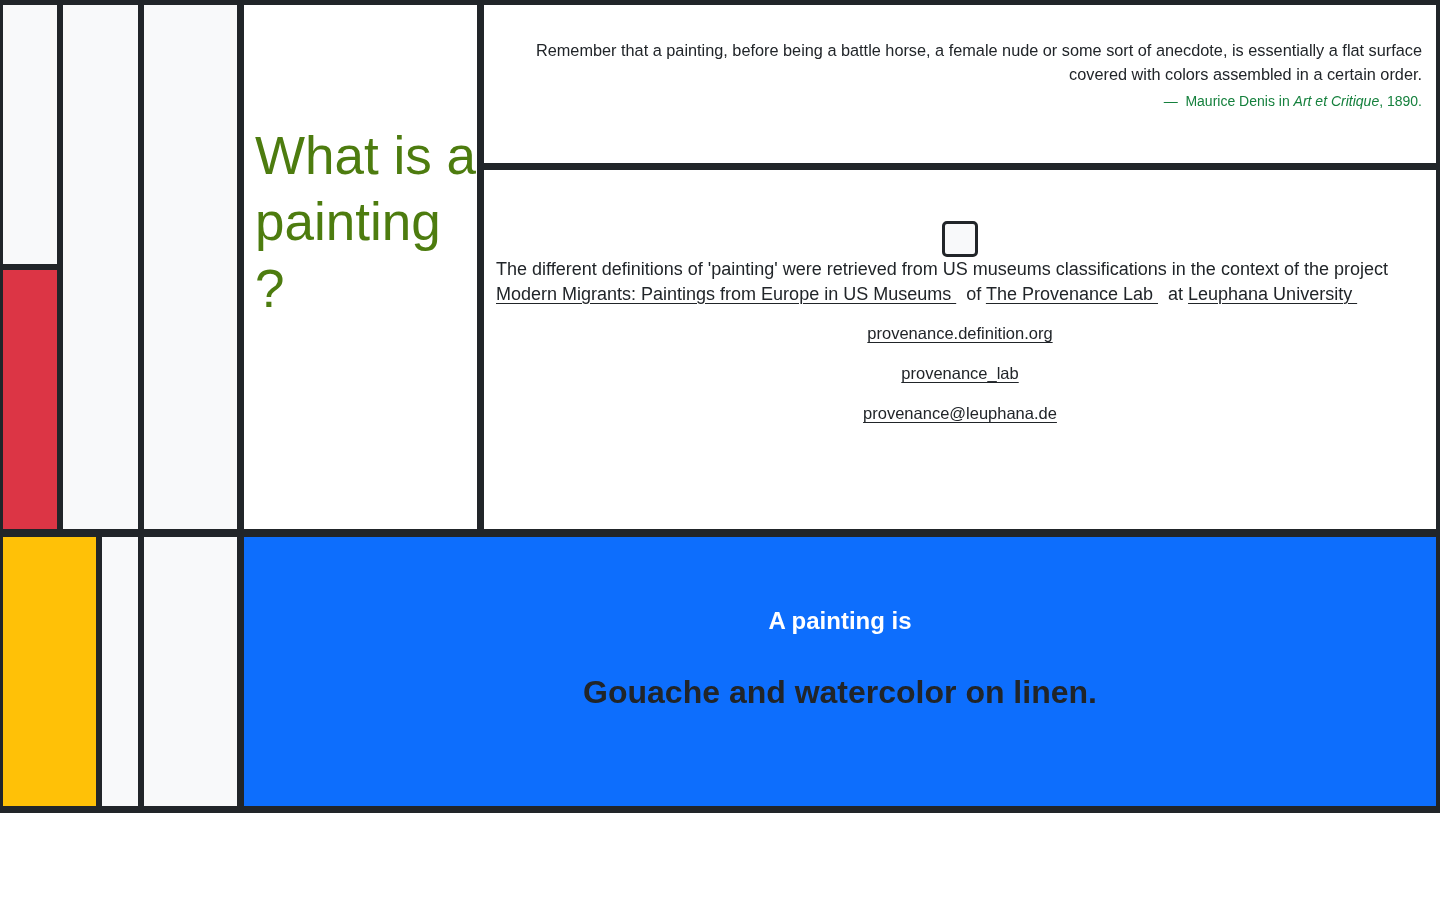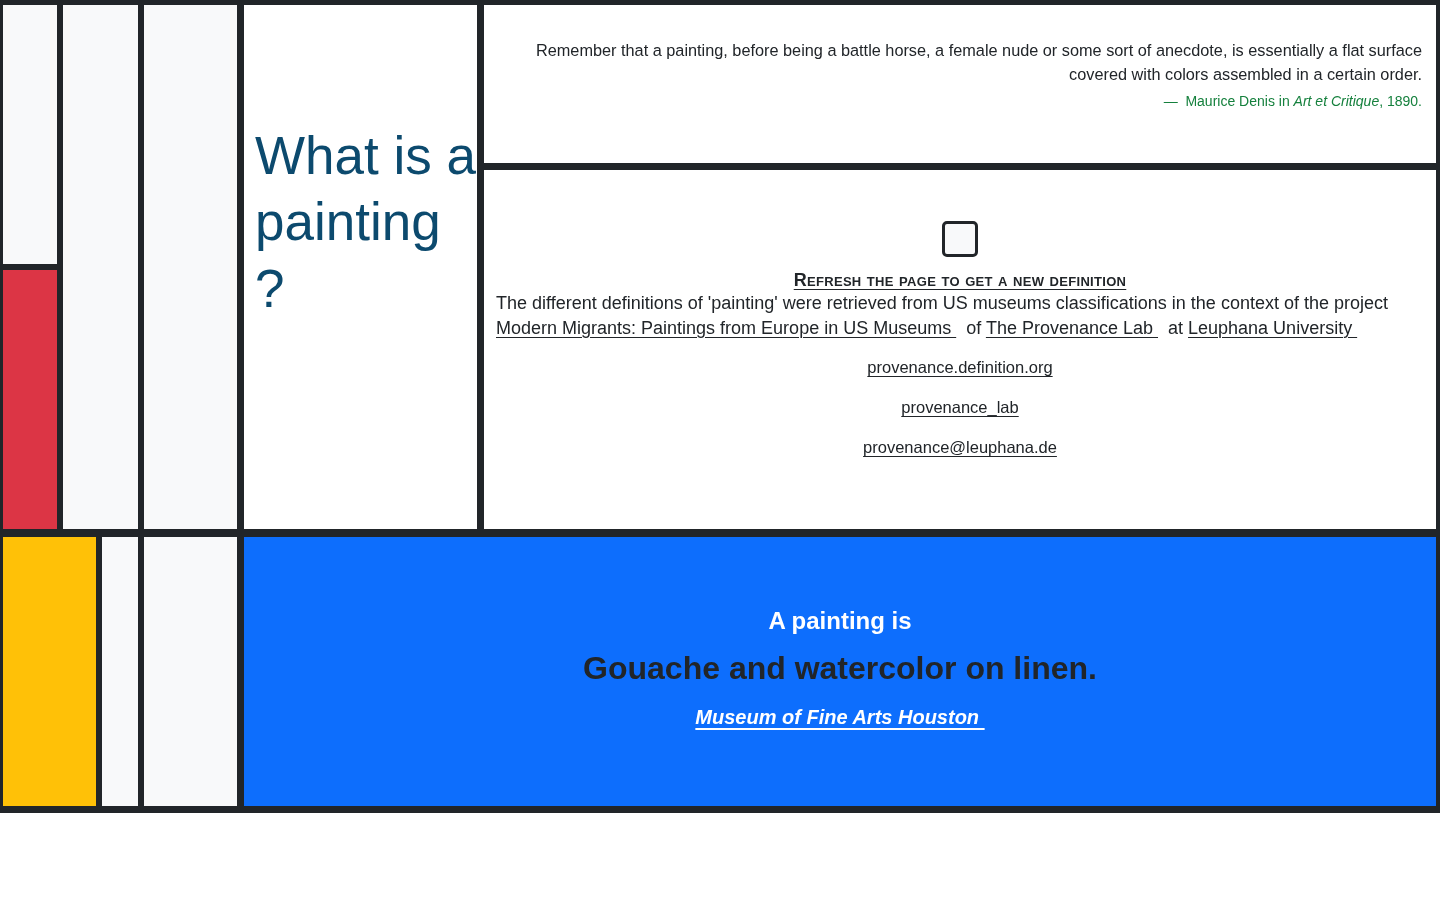--- a/index.html
+++ b/index.html
@@ -22,29 +22,29 @@
   .b-col1-top  { left: 3px;   top: 5px;   width: 54px;  height: 259px; }
   .b-col1-red  { left: 3px;   top: 270px; width: 54px;  height: 259px; background: #dc3545; }
   .b-col2      { left: 63px;  top: 5px;   width: 75px;  height: 524px; }
   .b-col3      { left: 144px; top: 5px;   width: 93px;  height: 524px; }
   .b-title     { left: 244px; top: 5px;   width: 233px; height: 524px; }
   .b-quote     { left: 484px; top: 5px;   width: 952px; height: 158px; }
   .b-def       { left: 484px; top: 170px; width: 952px; height: 359px; }
   .b-yellow    { left: 3px;   top: 537px; width: 93px;  height: 269px; background: #ffc107; }
   .b-bw1       { left: 102px; top: 537px; width: 36px;  height: 269px; }
   .b-bw2       { left: 144px; top: 537px; width: 93px;  height: 269px; }
-  .b-blue      { left: 244px; top: 537px; width: 1192px; height: 269px; background: #0d6efd; }
+  .b-blue      { left: 244px; top: 537px; width: 1192px; height: 269px; background: #0d6efd; gap: 24px; }
 
   
   .b-title h1 {
     padding: 118px 0 0 11px;
     font-size: 53px;
     line-height: 1.25;
     font-weight: 400;
-    color: #0c4a6e;
+    color: #4d7c0f;
   }
 
   
   .b-quote {
     padding: 33px 14px 0 12px;
     text-align: right;
     color: #212529;
   }
   .quote-text {
     font-size: 16.3px;
@@ -149,32 +149,28 @@
     <h1>What is a painting ?</h1>
   </div>
 
   <div class="block b-quote" style="background:#ffffff;padding-left:8px;">
     <div class="quote-text">Remember that a painting, before being a battle horse, a female nude or some sort of anecdote, is essentially a flat surface covered with colors assembled in a certain order.</div>
     <div class="quote-attribution"><span>—  Maurice Denis in </span><span class="cite">Art et Critique</span><span>, 1890.</span></div>
   </div>
 
   <div class="block b-white b-def">
     <span class="box-icon"></span>
-    <div>
-      <a class="refresh-link">Refresh the page to get a new definition</a>
-    </div>
     <p class="def-paragraph"><span>The different definitions of 'painting' were retrieved from US museums classifications in the context of the project </span><a>Modern Migrants: Paintings from Europe in US Museums </a><span>  of </span><a>The Provenance Lab </a><span>  at </span><a>Leuphana University </a></p>
     <p class="center-link"><a>provenance.definition.org</a></p>
     <p class="center-link"><a>provenance_lab</a></p>
     <p class="center-link"><a>provenance@leuphana.de</a></p>
   </div>
 
   <div class="block b-yellow"></div>
   <div class="block b-light b-bw1"></div>
   <div class="block b-light b-bw2"></div>
 
   <div class="block b-blue">
     <div class="result-heading">A painting is</div>
     <div class="result-definition">Gouache and watercolor on linen.</div>
-    <a class="result-source">Museum of Fine Arts Houston </a>
   </div>
 
 </div>
 
 </body></html>

